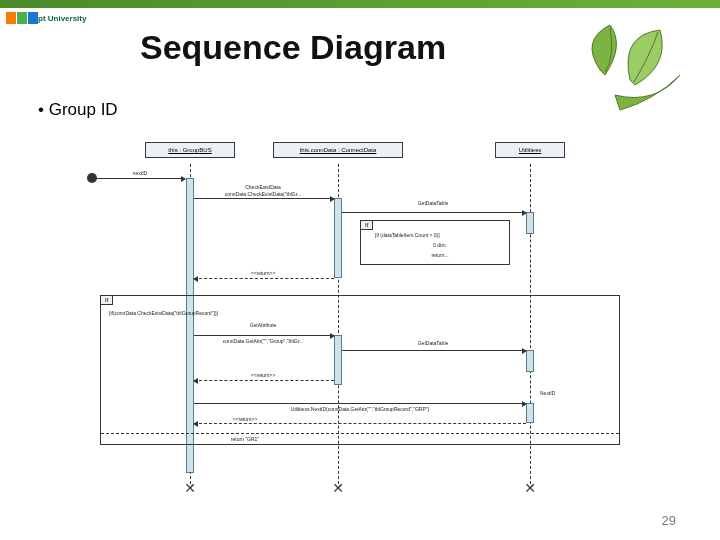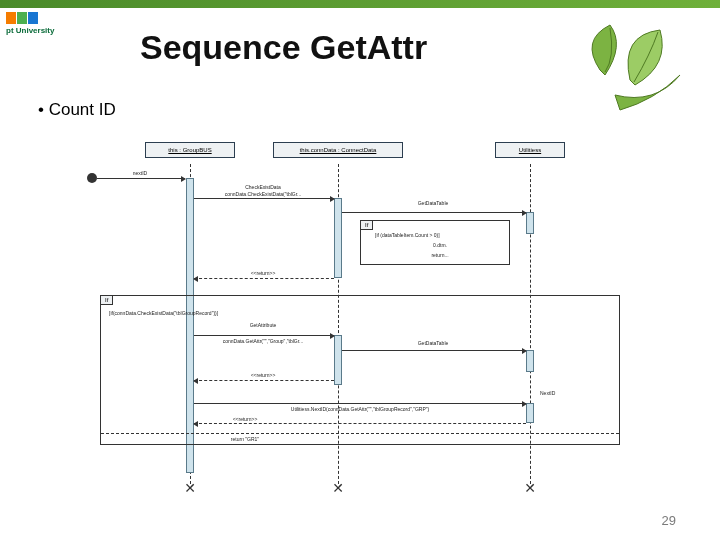--- a/index.html
+++ b/index.html
@@ -16,21 +16,20 @@
     height: 8px;
     background: linear-gradient(90deg, #4a8a2a 0%, #6fb03a 100%);
     position: absolute;
     top: 0;
   }
   .logo {
     position: absolute;
     top: 12px;
     left: 6px;
     display: flex;
-    flex-direction: column;
     align-items: flex-start;
   }
   .logo-blocks {
     display: flex;
     gap: 1px;
   }
   .logo-block {
     width: 10px;
     height: 12px;
     display: inline-block;
@@ -188,23 +187,23 @@
 </div>
 
 <svg class="leaves" viewBox="0 0 140 120">
   <path d="M40 60 Q20 30 50 15 Q65 35 45 65 Z" fill="#7cb342" stroke="#4f7a23" stroke-width="1"></path>
   <path d="M70 70 Q60 25 100 20 Q110 55 75 75 Z" fill="#9ccc65" stroke="#4f7a23" stroke-width="1"></path>
   <path d="M55 85 Q95 95 120 65 Q95 90 60 100 Z" fill="#7cb342" stroke="#4f7a23" stroke-width="1"></path>
   <path d="M45 62 Q55 48 50 18" stroke="#4f7a23" stroke-width="1" fill="none"></path>
   <path d="M74 72 Q90 45 98 22" stroke="#4f7a23" stroke-width="1" fill="none"></path>
 </svg>
 
-<h1 class="title">Sequence GetAttr</h1>
-
-<div class="bullet">•  Count ID</div>
+<h1 class="title">Sequence Diagram</h1>
+
+<div class="bullet">•  Group ID</div>
 
 <div class="diagram">
 
   <div class="lifeline-head" style="left:60px; top:2px; width:90px;">this : GroupBUS</div>
   <div class="lifeline-head" style="left:188px; top:2px; width:130px;">this.connData : ConnectData</div>
   <div class="lifeline-head" style="left:410px; top:2px; width:70px;">Utilitiess</div>
 
   <div class="lifeline" style="left:105px;"></div>
   <div class="lifeline" style="left:253px;"></div>
   <div class="lifeline" style="left:445px;"></div>

